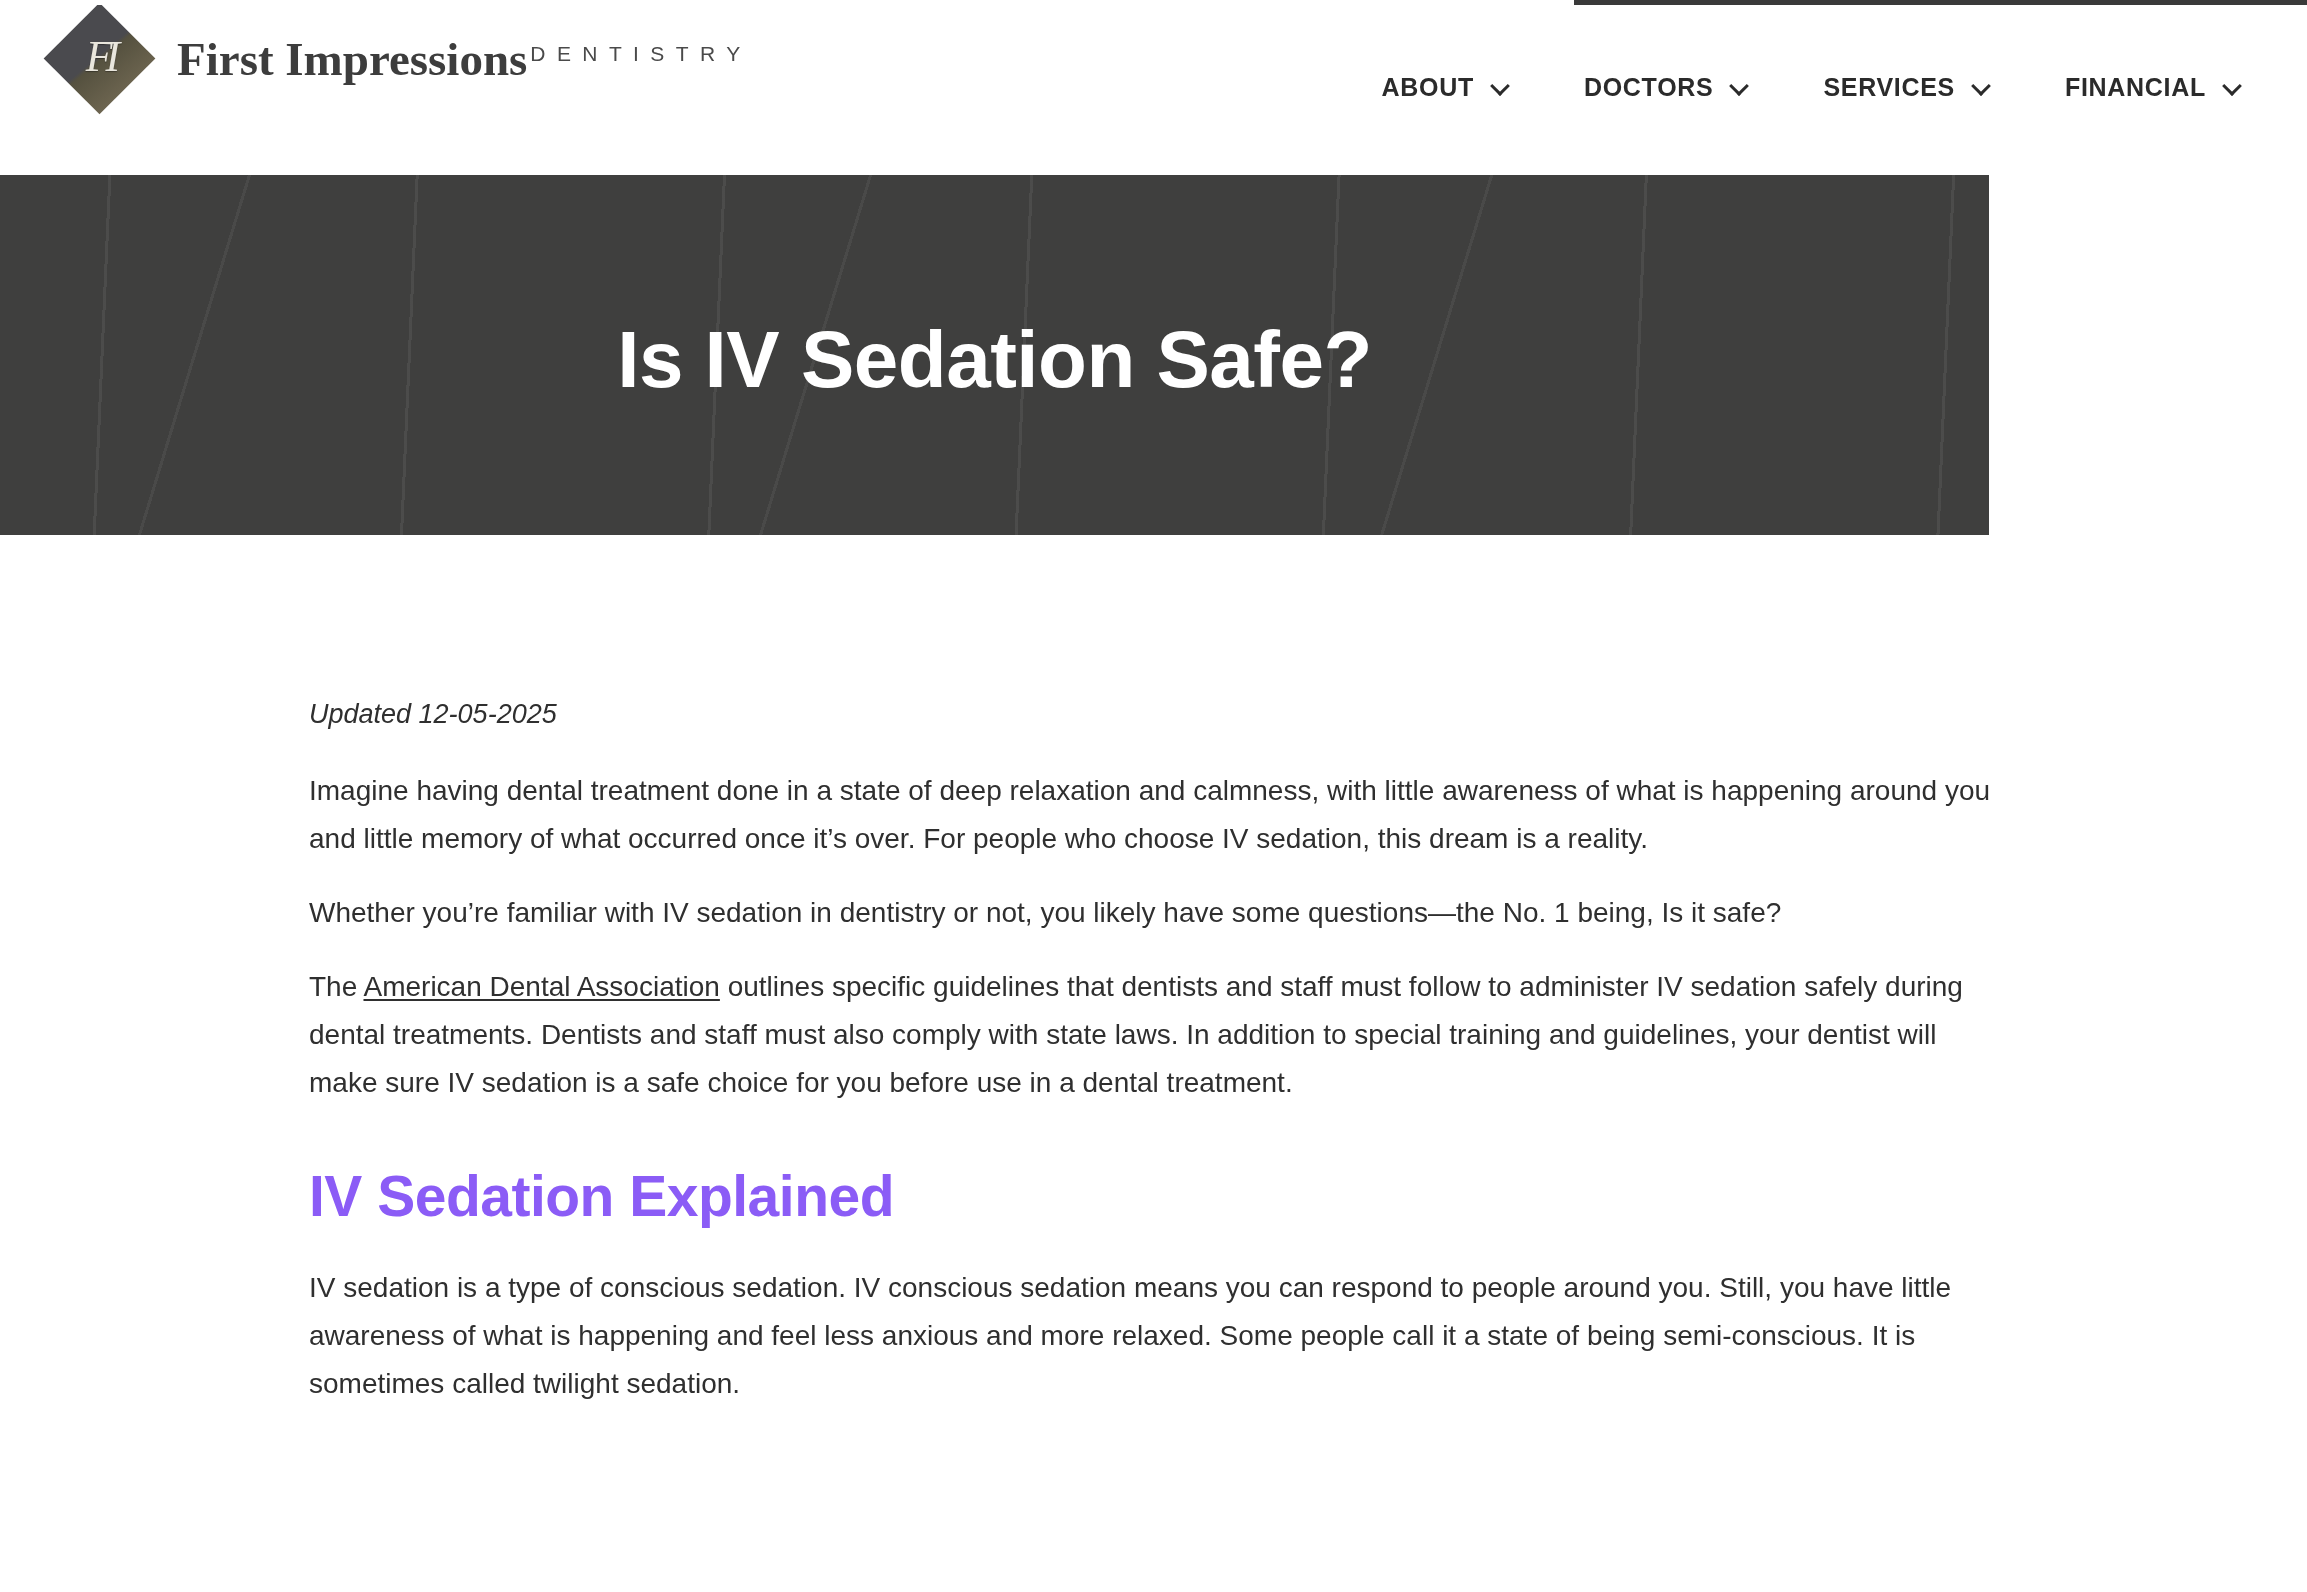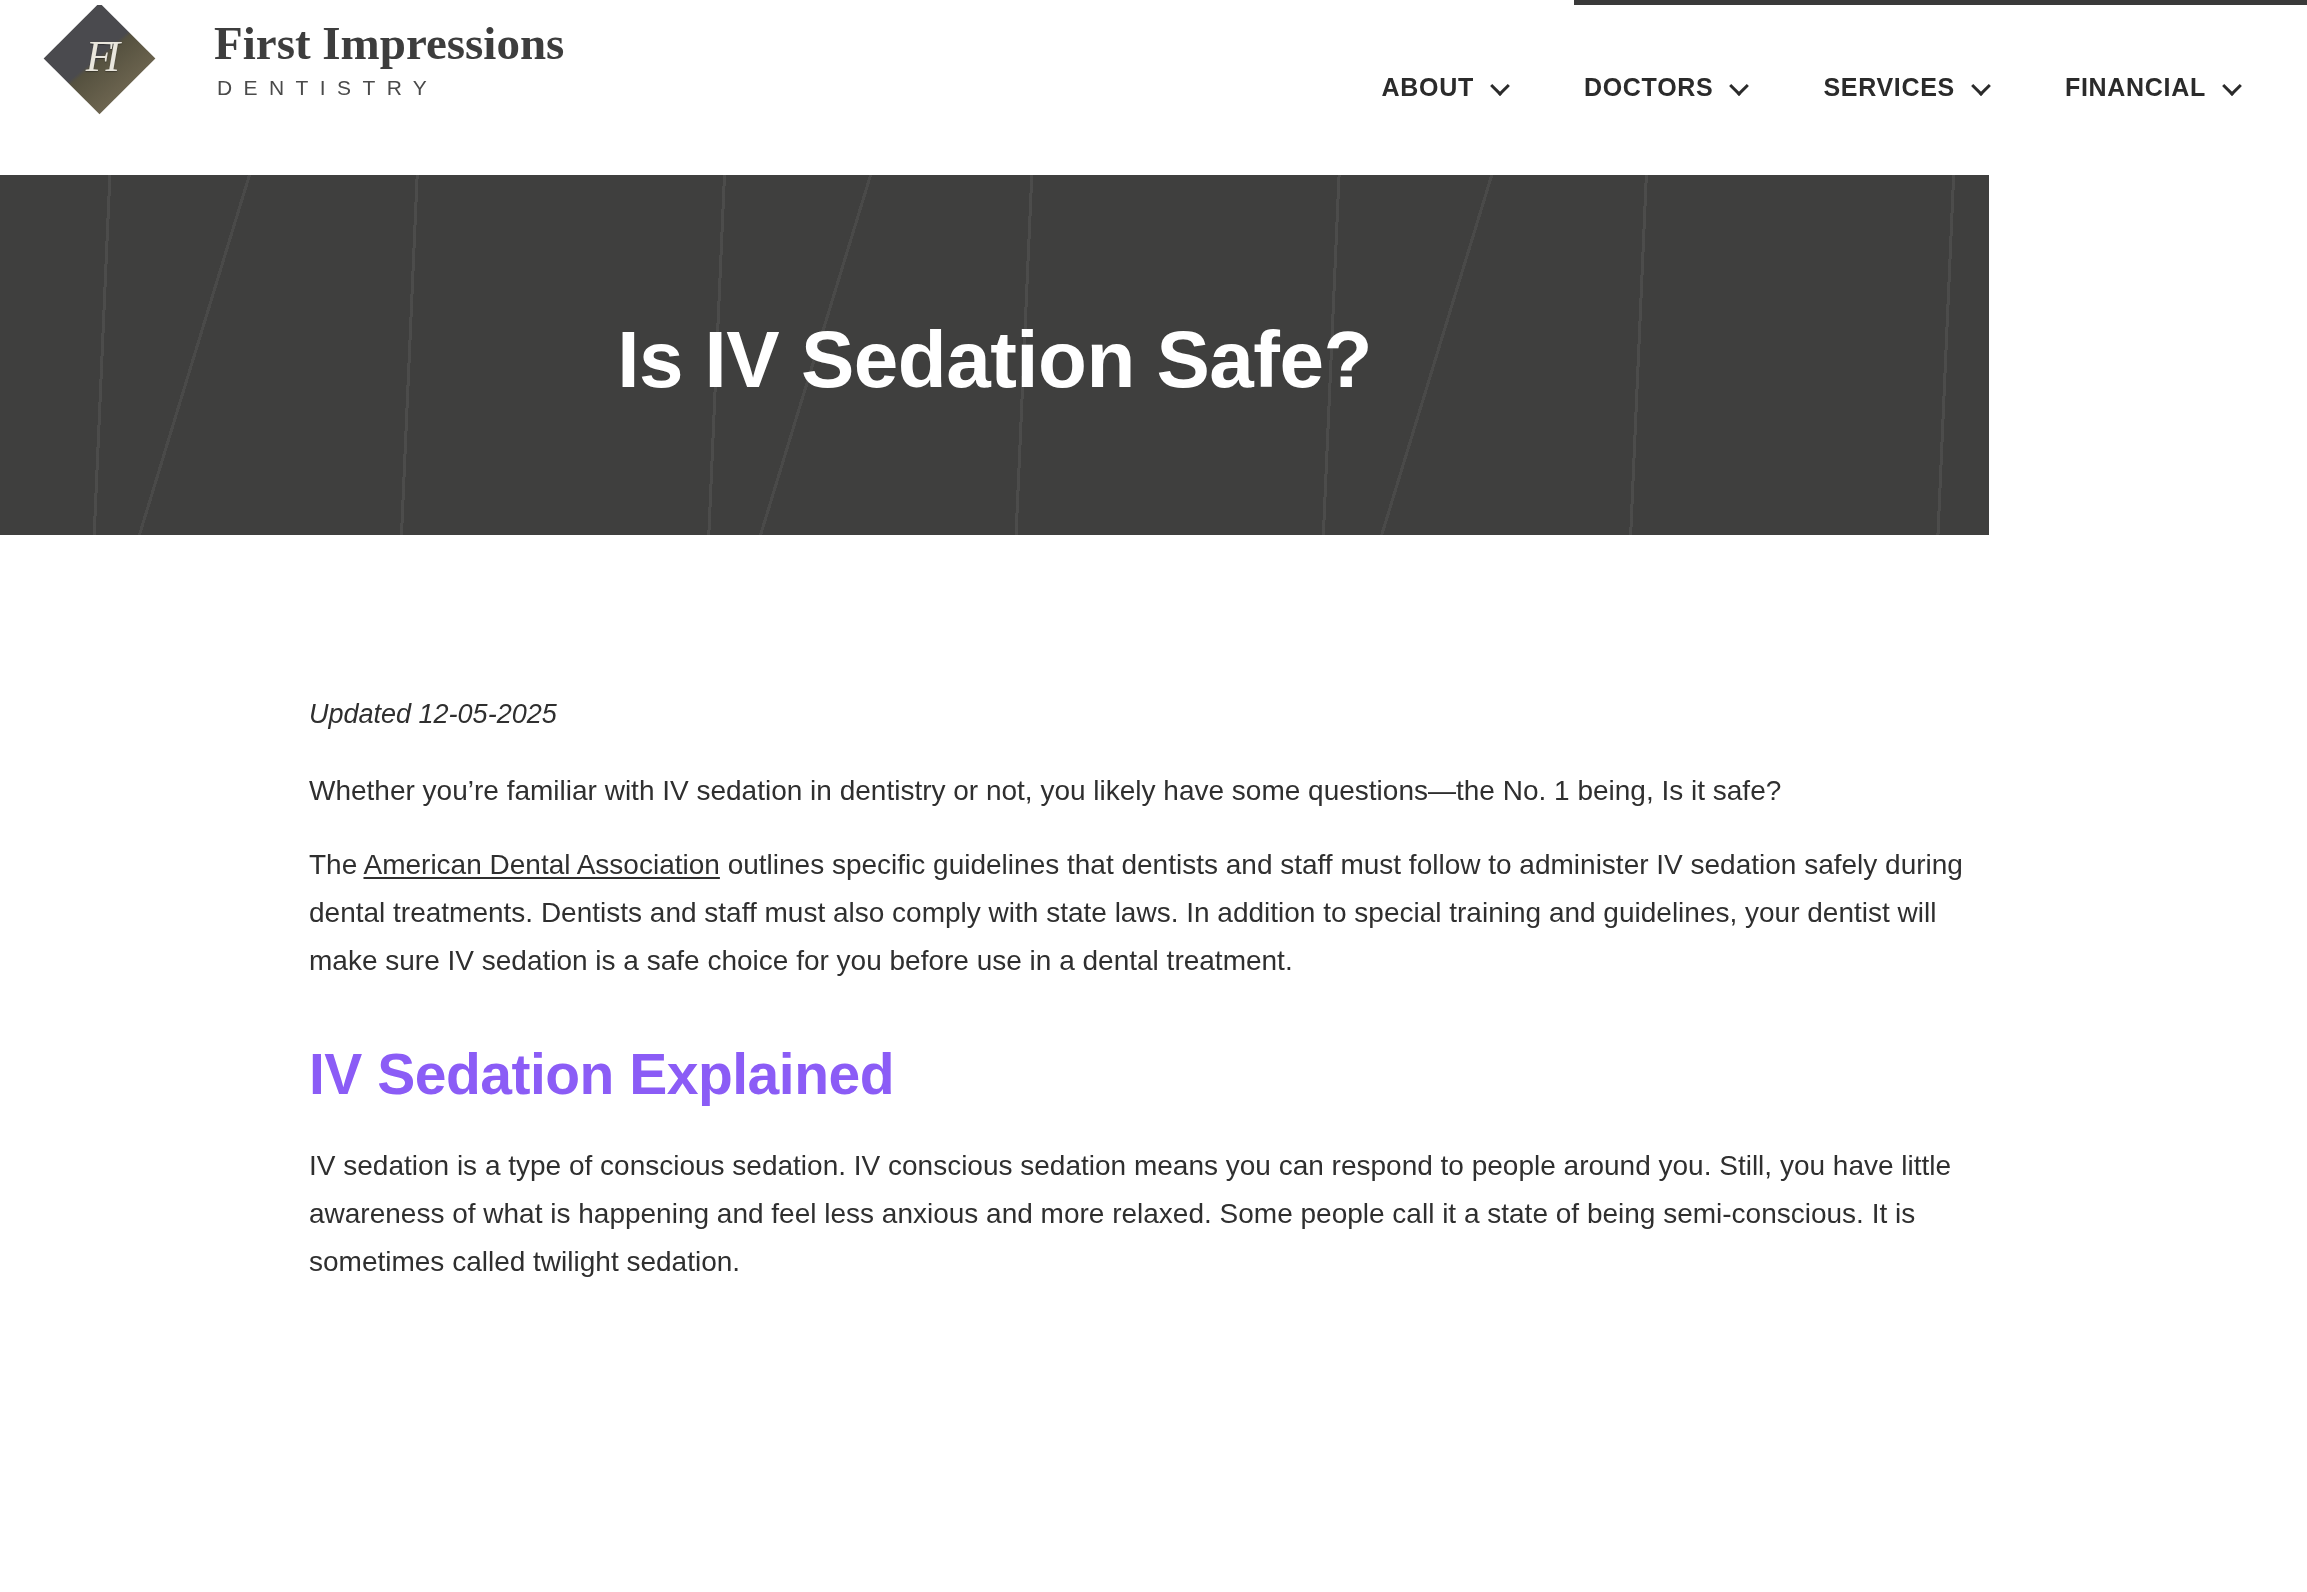--- a/index.html
+++ b/index.html
@@ -72,21 +72,21 @@
     justify-content: center;
     font-family: "Liberation Serif", serif;
     font-style: italic;
     font-size: 44px;
     color: #e9e6dd;
     letter-spacing: -7px;
     text-shadow: 0 1px 1px rgba(0,0,0,.35);
     padding-bottom: 4px;
   }
 
-  #brand-text { display: flex; flex-direction: column; justify-content: center; padding-top: 2px; margin-left: 37px;}
+  #brand-text { display: flex; justify-content: center; padding-top: 2px;}
   #brand-name {
     font-family: "Liberation Serif", serif;
     font-size: 47px;
     font-weight: 700;
     color: #3d3d3d;
     line-height: 1.05;
     letter-spacing: 0px;
   }
   #brand-sub {
     font-family: "Liberation Sans", sans-serif;
@@ -268,20 +268,21 @@
 <section id="hero">
   <div id="hero-pattern"></div>
   <h1 id="hero-title">Is IV Sedation Safe?</h1>
 </section>
 
 <main id="article">
   <div id="article-inner">
 
     <p id="updated-line">Updated 12-05-2025</p>
 
+    <p class="body-par">Imagine having dental treatment done in a state of deep relaxation and calmness, with little awareness of what is happening around you and little memory of what occurred once it’s over. For people who choose IV sedation, this dream is a reality.</p>
 
     <p class="body-par">Whether you’re familiar with IV sedation in dentistry or not, you likely have some questions—the No. 1 being, Is it safe?</p>
 
     <p class="body-par"><span>The </span><a class="inline-link">American Dental Association</a><span> outlines specific guidelines that dentists and staff must follow to administer IV sedation safely during dental treatments. Dentists and staff must also comply with state laws. In addition to special training and guidelines, your dentist will make sure IV sedation is a safe choice for you before use in a dental treatment.</span></p>
 
     <h2 id="section-heading">IV Sedation Explained</h2>
 
     <p class="body-par">IV sedation is a type of conscious sedation. IV conscious sedation means you can respond to people around you. Still, you have little awareness of what is happening and feel less anxious and more relaxed. Some people call it a state of being semi-conscious. It is sometimes called twilight sedation.</p>
 
   </div>

